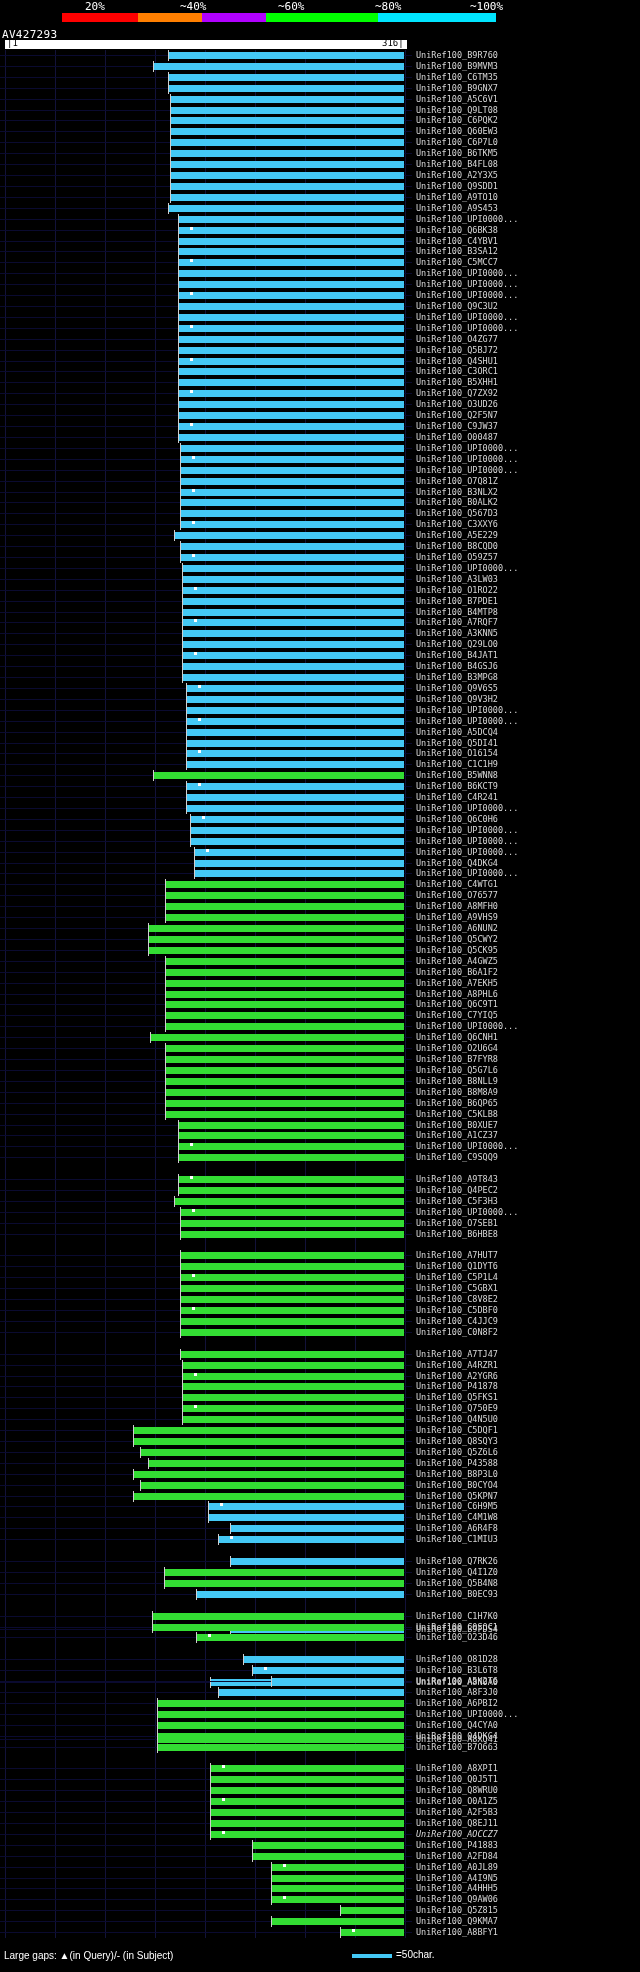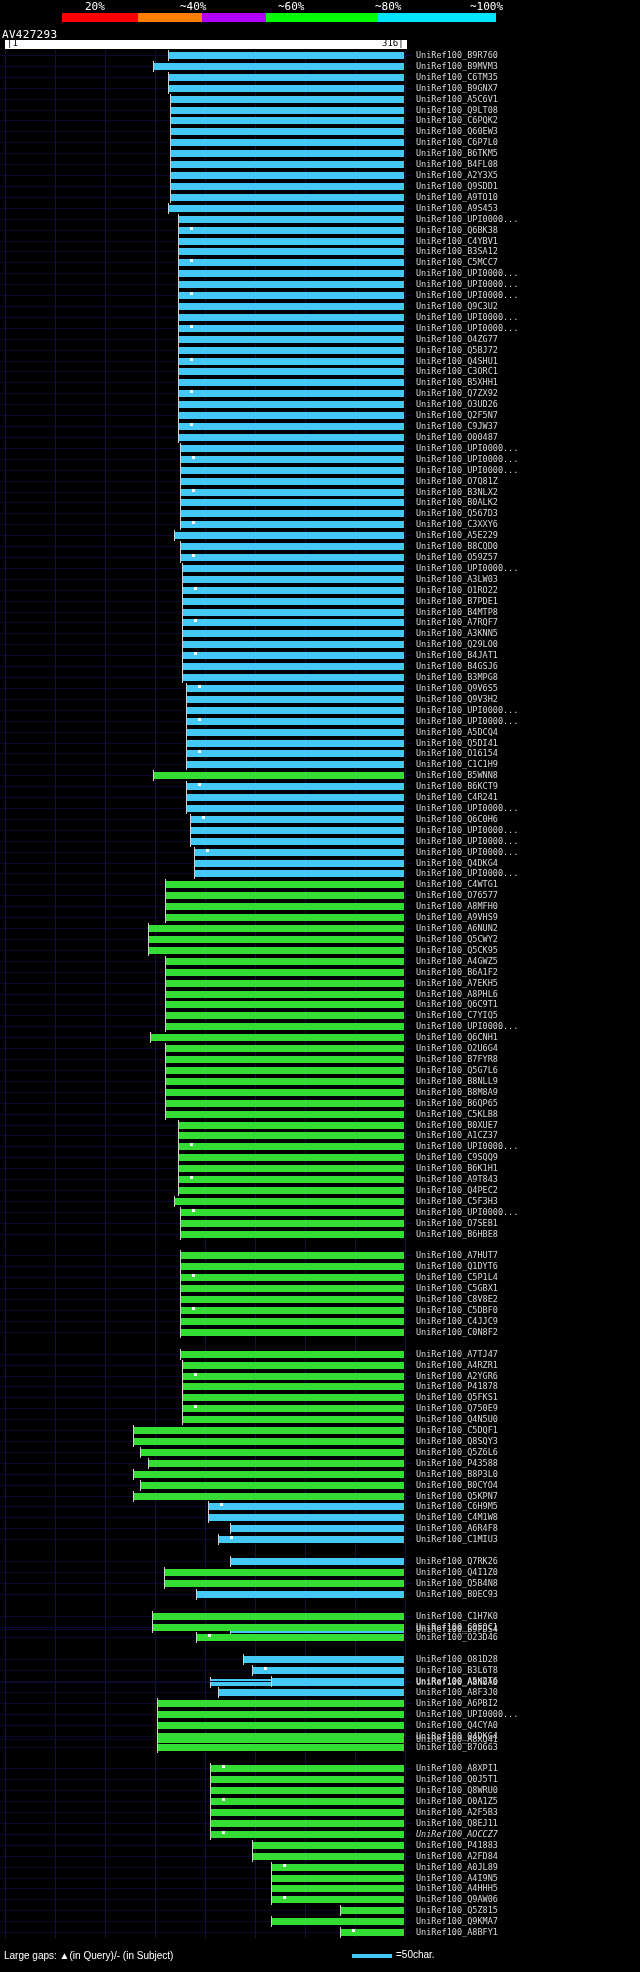--- a/index.html
+++ b/index.html
@@ -707,26 +707,20 @@
           <div class="tick" style="left: 178px;"></div>
           <div class="gapq" style="left: 190px;"></div>
           <div class="lbl">UniRef100_UPI0000...</div>
         </div>
         <div class="row" style="top: 1102.24px;">
           <div class="hline"></div>
           <div class="bar" style="left: 178px; width: 226px; background: rgb(51, 221, 51);"></div>
           <div class="tick" style="left: 178px;"></div>
           <div class="lbl">UniRef100_C9SQQ9</div>
         </div>
-        <div class="row" style="top: 1113.16px;">
-          <div class="hline"></div>
-          <div class="bar" style="left: 178px; width: 226px; background: rgb(51, 221, 51);"></div>
-          <div class="tick" style="left: 178px;"></div>
-          <div class="lbl">UniRef100_B6K1H1</div>
-        </div>
         <div class="row" style="top: 1124.07px;">
           <div class="hline"></div>
           <div class="bar" style="left: 178px; width: 226px; background: rgb(51, 221, 51);"></div>
           <div class="tick" style="left: 178px;"></div>
           <div class="gapq" style="left: 190px;"></div>
           <div class="lbl">UniRef100_A9T843</div>
         </div>
         <div class="row" style="top: 1134.98px;">
           <div class="hline"></div>
           <div class="bar" style="left: 178px; width: 226px; background: rgb(51, 221, 51);"></div>

